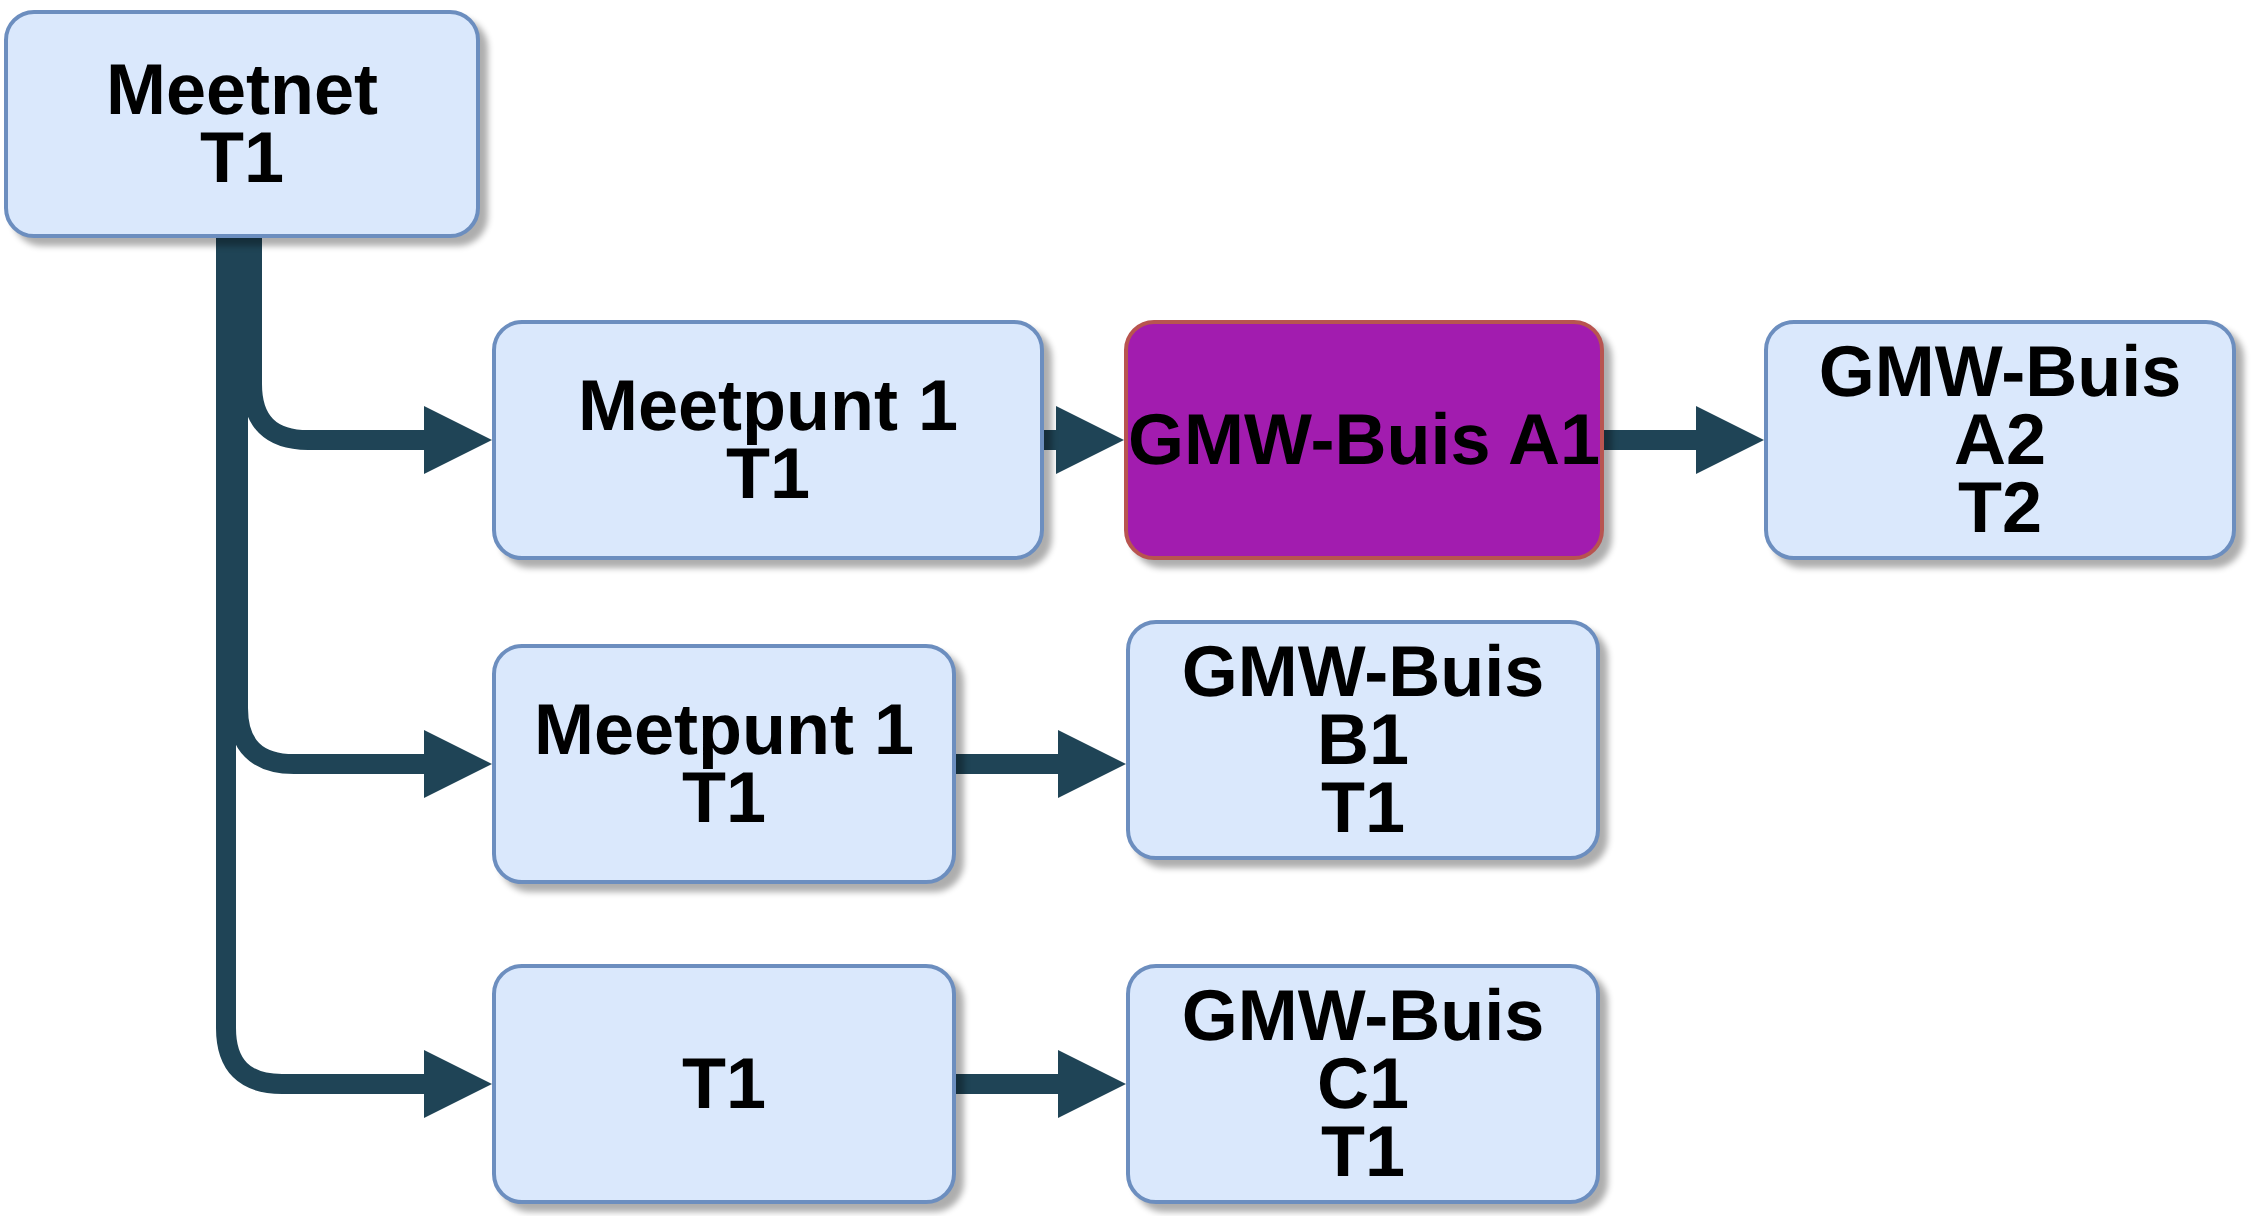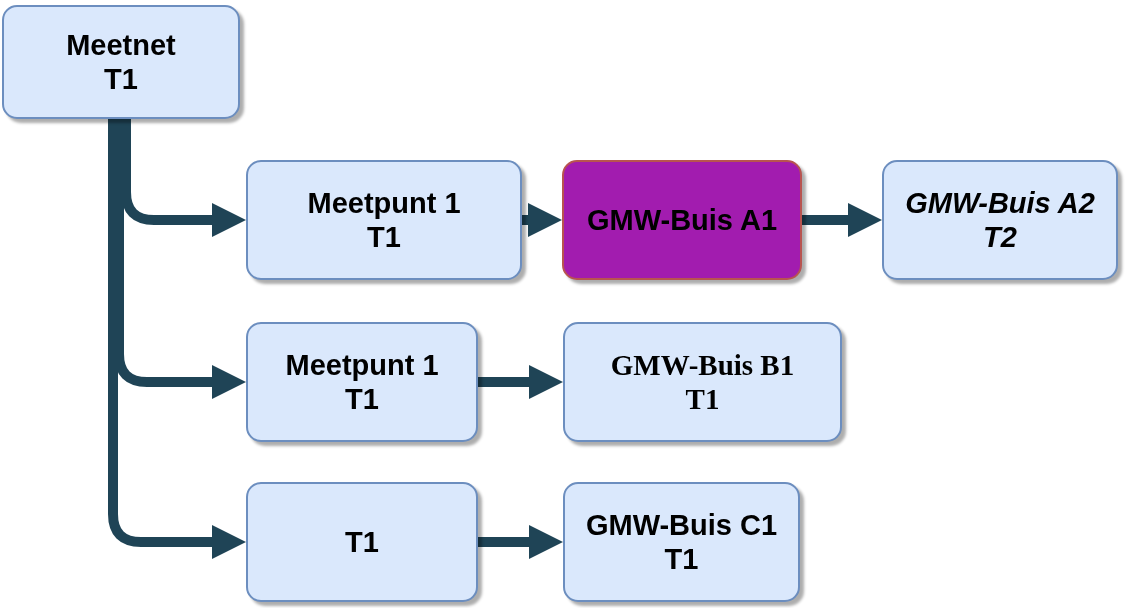--- a/index.html
+++ b/index.html
@@ -25,35 +25,35 @@
     position: absolute;
     z-index: 2;
     box-sizing: border-box;
     border-radius: 15px;
     border: 2px solid;
     display: flex;
     flex-direction: column;
     align-items: center;
     justify-content: center;
     text-align: center;
-    font-size: 29px;
+    font-size: 36px;
     font-weight: bold;
     line-height: 34px;
     color: #000000;
     box-shadow: 4px 4px 3px rgba(0,0,0,0.32);
   }
   .node.blue { background: #dae8fc; border-color: #6c8ebf; }
   .node.red  { background: #a21caf; border-color: #b85450; }
 
   .n0 { left:   2px; top:   5px; width: 238px; height: 114px; }
   .n1 { left: 246px; top: 160px; width: 276px; height: 120px; }
   .n2 { left: 562px; top: 160px; width: 240px; height: 120px; }
-  .n3 { left: 882px; top: 160px; width: 236px; height: 120px; font-style: italic; }
+  .n3 { left: 882px; top: 160px; width: 236px; height: 120px; }
   .n4 { left: 246px; top: 322px; width: 232px; height: 120px; }
-  .n5 { left: 563px; top: 322px; width: 279px; height: 120px; font-family: Liberation Serif, serif; }
+  .n5 { left: 563px; top: 310px; width: 237px; height: 120px; }
   .n6 { left: 246px; top: 482px; width: 232px; height: 120px; }
   .n7 { left: 563px; top: 482px; width: 237px; height: 120px; }
 
   .edge-line { fill: none; stroke-width: 10; }
 </style>
 </head>
 <body>
 
 <div class="canvas">
 

